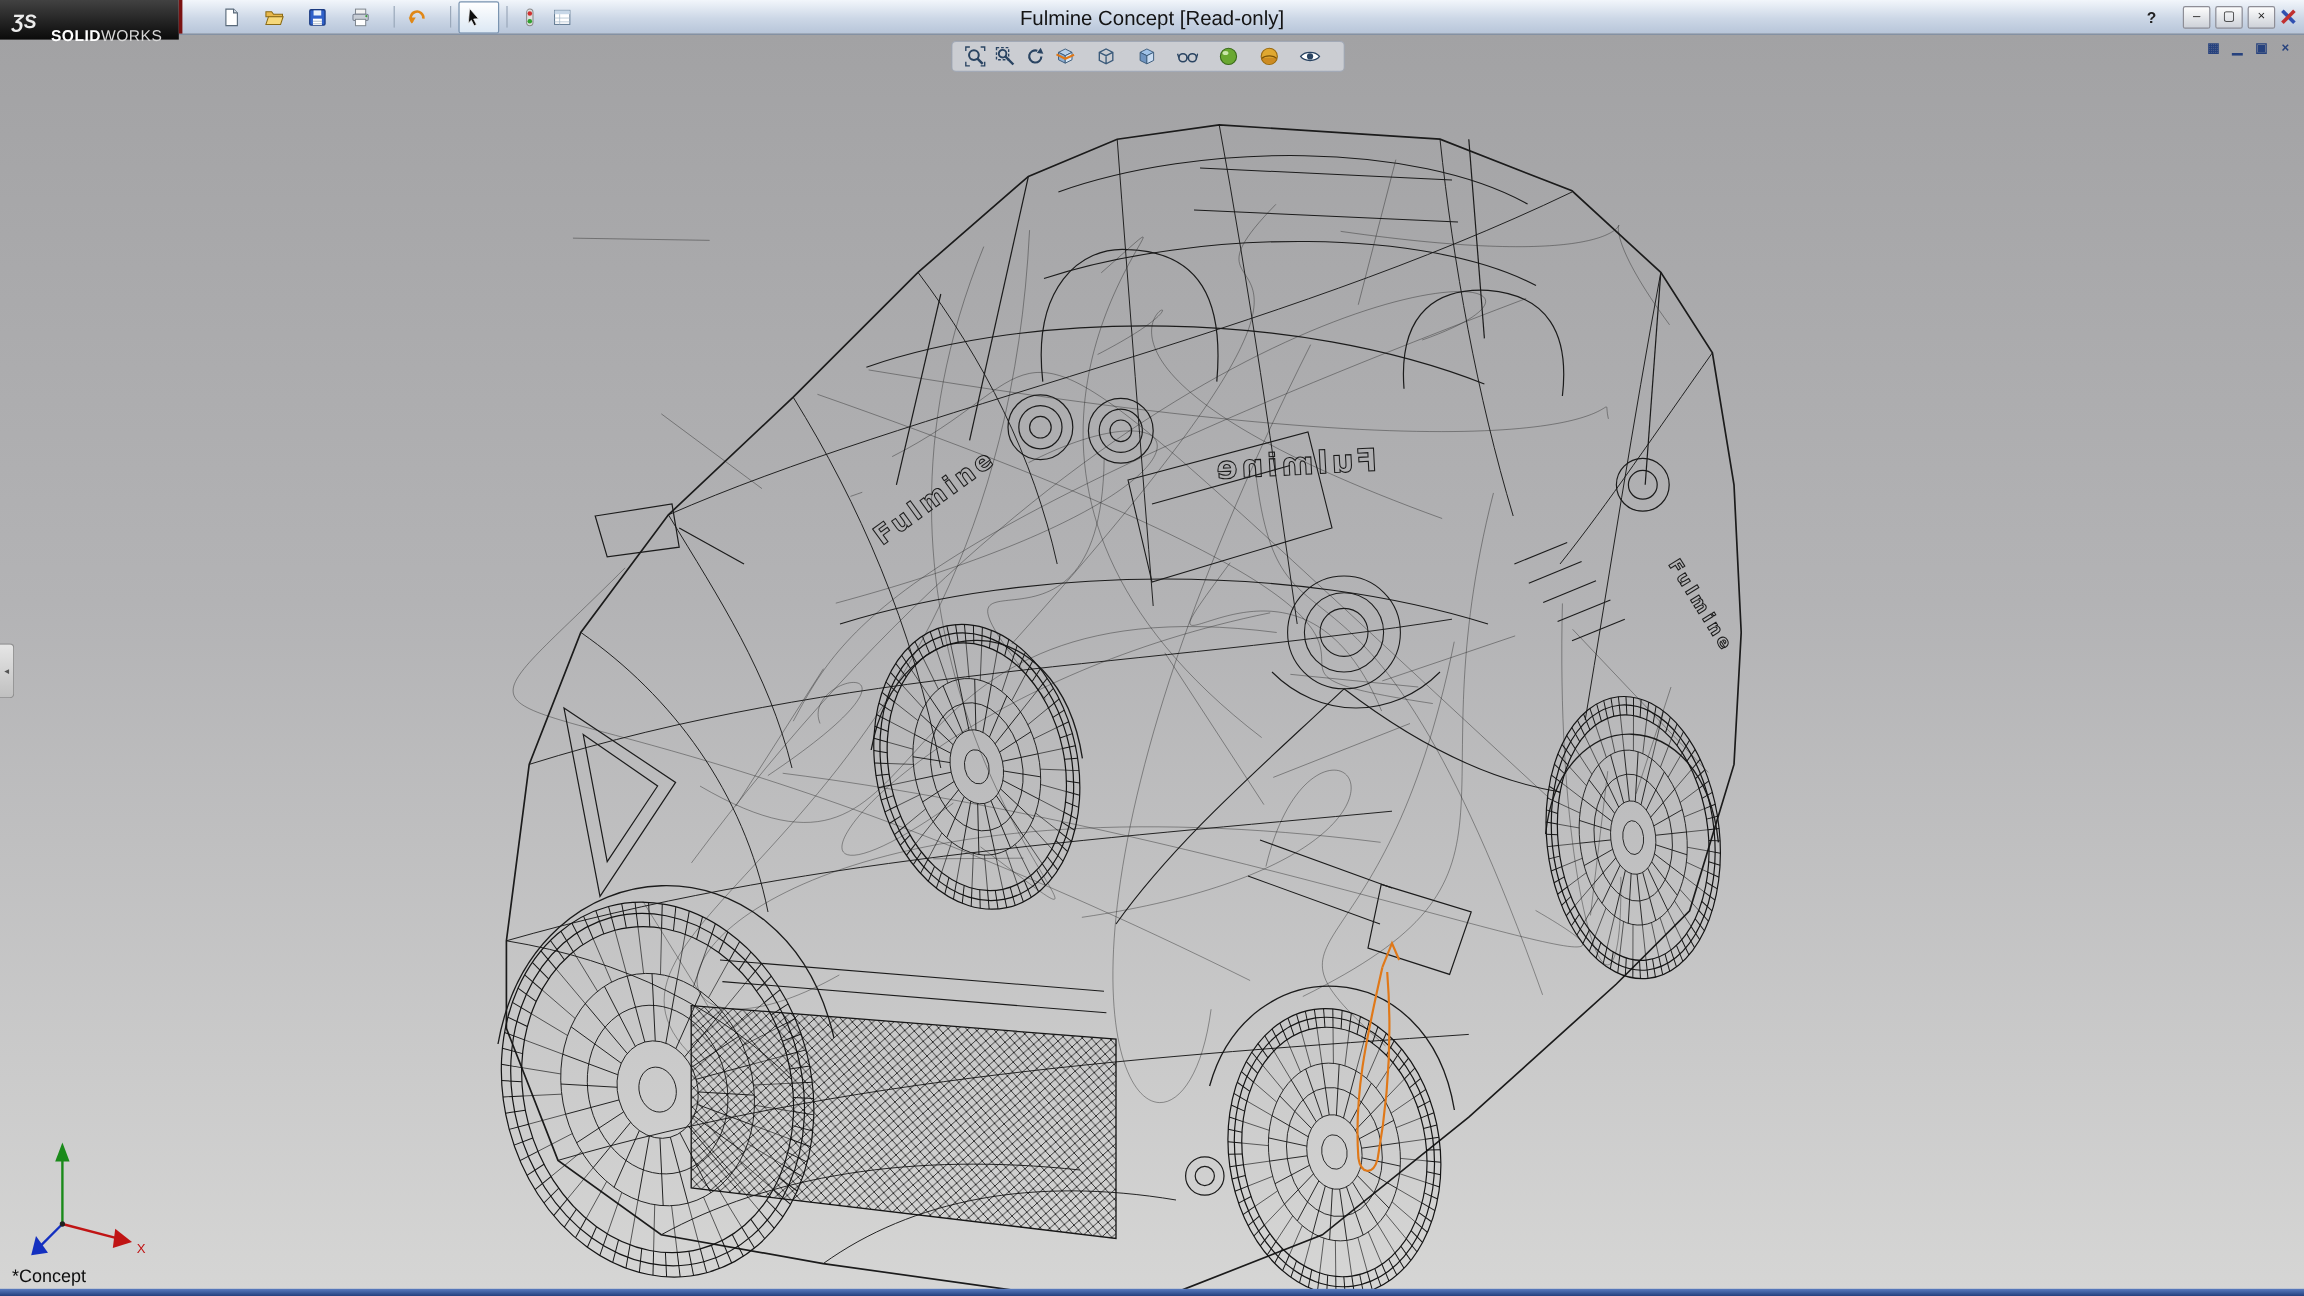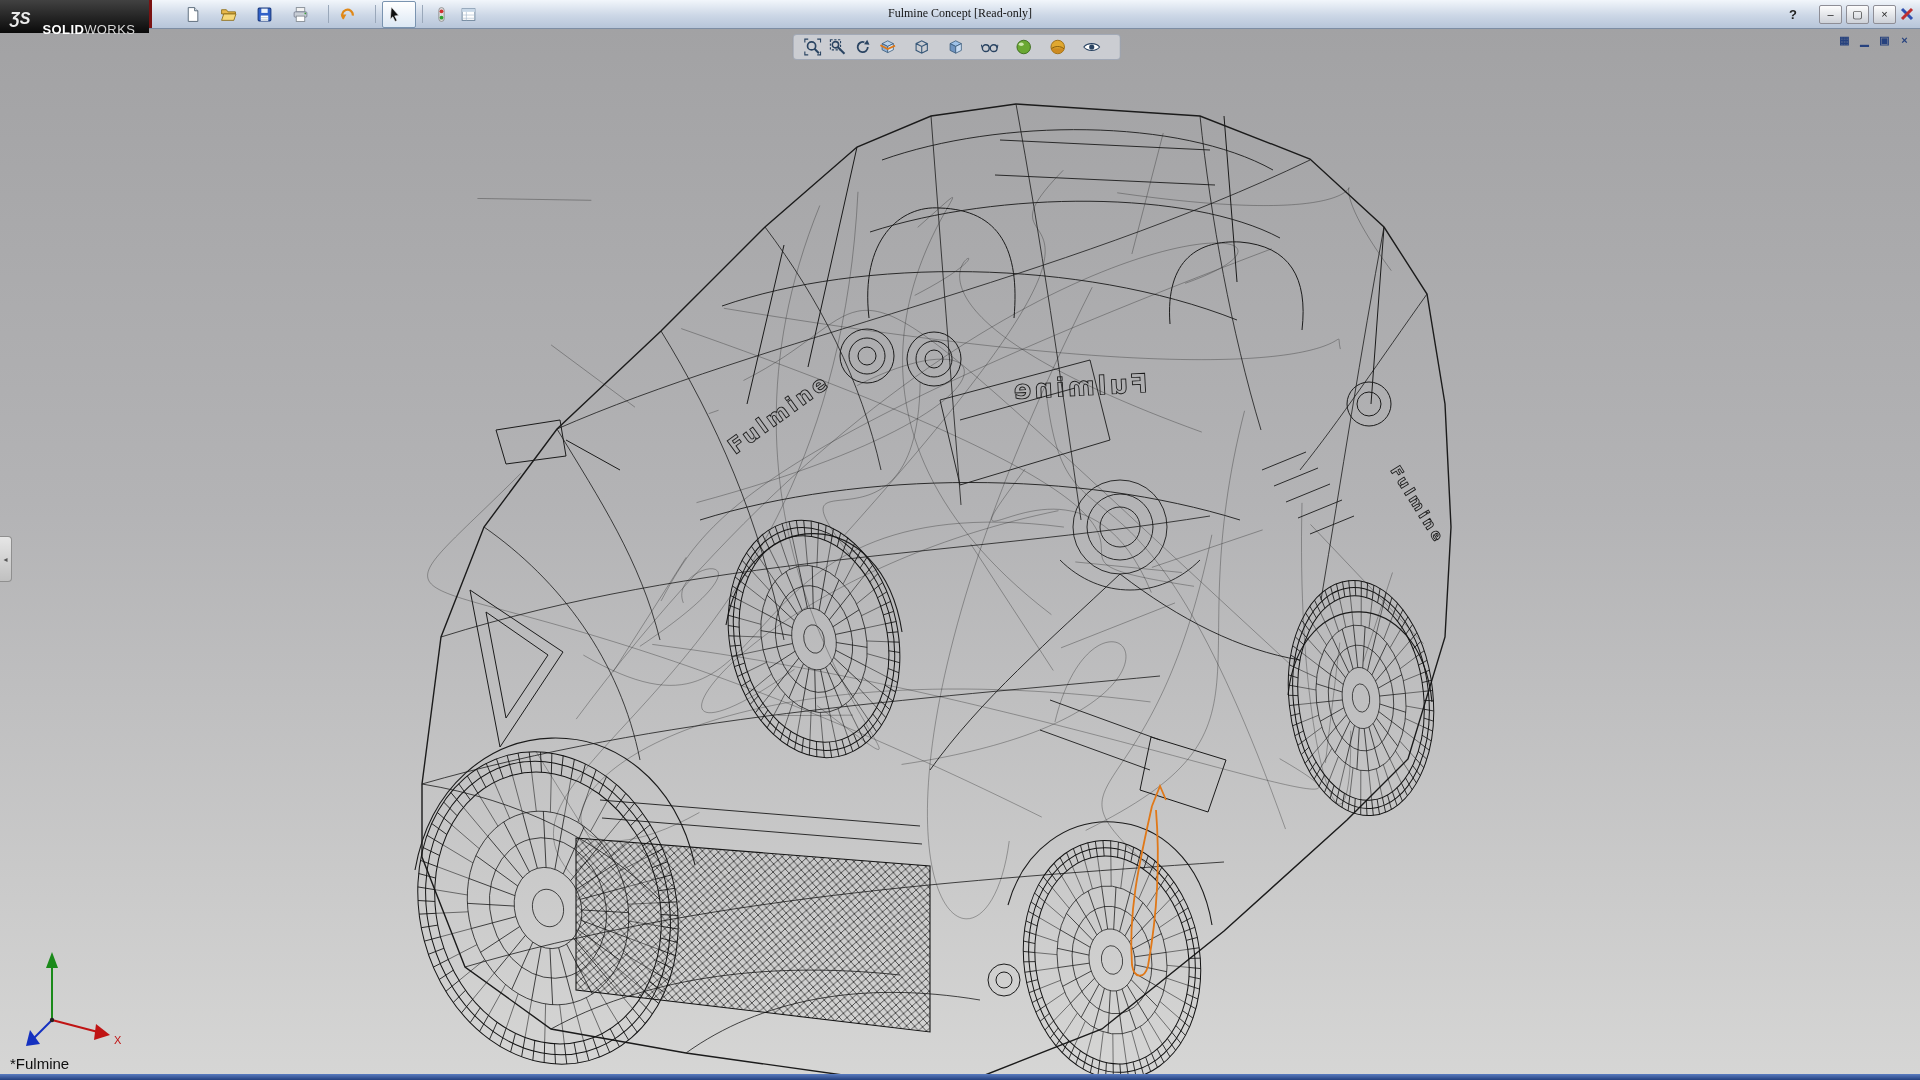--- a/index.html
+++ b/index.html
@@ -17,21 +17,21 @@
   .logo .txt b{font-weight:bold}.logo .txt span{font-weight:normal;color:#d8d8d8}
   .logo-edge{width:3px;height:28px;background:#7a1212;}
   .tb{display:flex;align-items:center;gap:2px;margin-left:28px;}
   .tb-btn{display:flex;align-items:center;height:23px;padding:1px 3px;
     border:1px solid transparent;border-radius:2px;}
   .tb-btn.active{background:linear-gradient(#ffffff,#dcE8f4);border-color:#7a94b0;}
   .dd{width:0;height:0;border-left:3px solid transparent;border-right:3px solid transparent;
     border-top:4px solid #3c4document0;border-top-color:#44506a;margin-left:3px;}
   .sep{width:1px;height:18px;background:#9aa8ba;margin:0 4px;}
   .title-text{position:absolute;left:50%;transform:translateX(-50%);top:6px;
-    font-size:12px;color:#141414;white-space:nowrap;font-family:Liberation Serif, serif;}
+    font-size:17px;color:#141414;white-space:nowrap;}
   .win-ctrls{margin-left:auto;display:flex;align-items:center;gap:4px;padding-right:6px;}
   .help{font-size:13px;color:#222;padding:0 5px;font-weight:bold;}
   .wbtn{width:21px;height:17px;background:linear-gradient(#fdfdfd,#cdd1d8);
     border:1px solid #8e8e96;border-radius:2px;display:flex;align-items:center;
     justify-content:center;font-size:11px;line-height:1;color:#222;}
 
   
   .viewport{position:absolute;top:28px;left:0;right:0;bottom:0;
     background:linear-gradient(180deg,#a2a2a4 0%,#b3b3b5 45%,#d6d6d5 100%);}
   svg.scene{position:absolute;left:0;top:0;width:1920px;height:1052px;display:block;}
@@ -1037,15 +1037,15 @@
 
   <div class="doc-ctrls">
       <div class="doc-btn">▦</div>
       <div class="doc-btn">▁</div>
       <div class="doc-btn">▣</div>
       <div class="doc-btn">×</div>
     </div>
 
   <div class="left-tab">◂</div>
 
-  <div class="orient">*Fulmine</div>
+  <div class="orient">*Concept</div>
   <div class="strip"></div>
 </div>
 
 </body></html>

